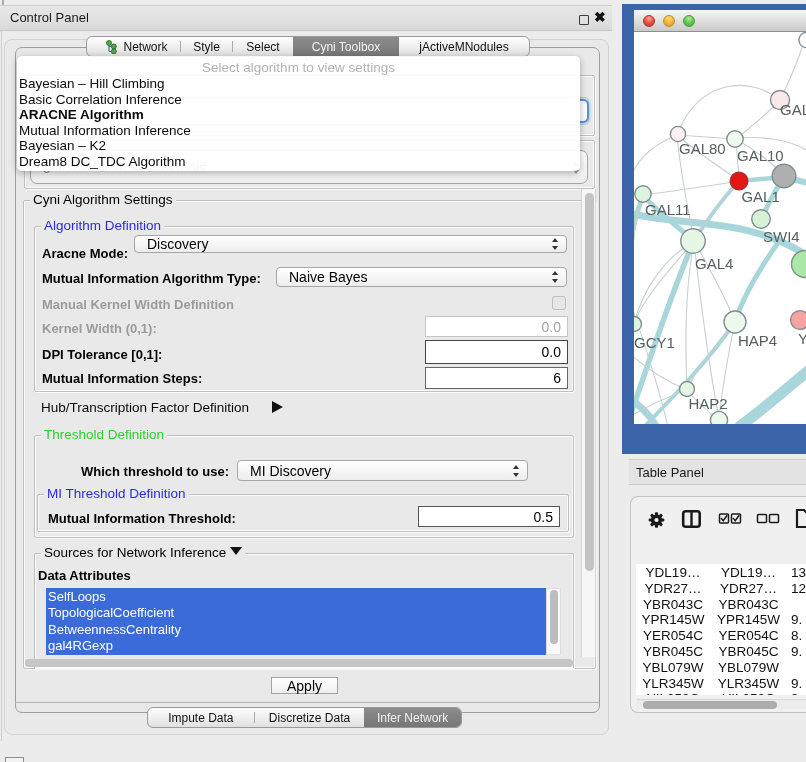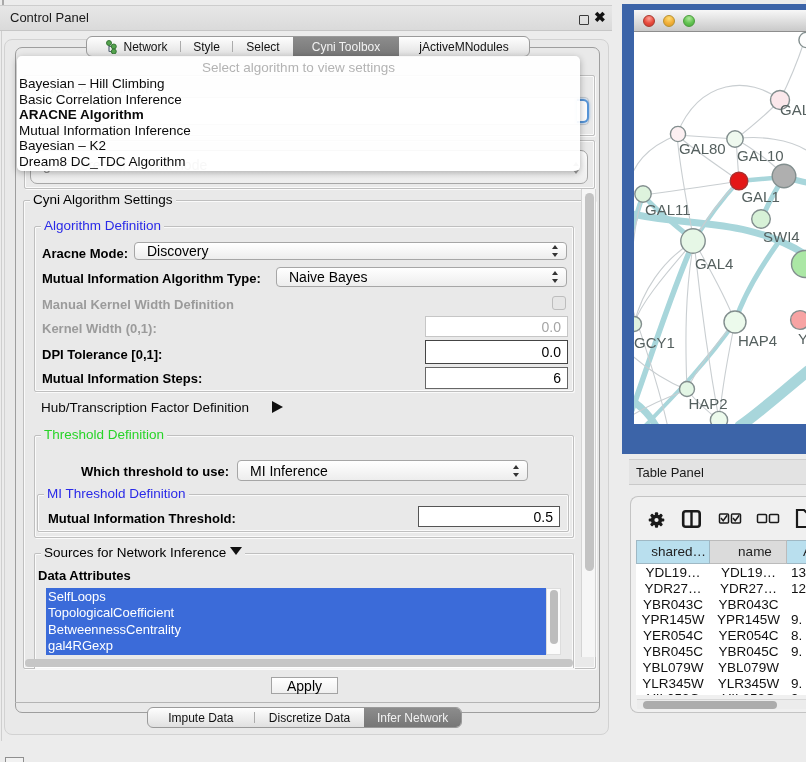--- a/index.html
+++ b/index.html
@@ -52,21 +52,21 @@
 <div class="abs" style="left:577px;top:99px;width:12px;height:24px;border:2.5px solid #5694D6;border-left:none;border-radius:0 6px 6px 0;background:#FDFDFD;box-shadow:0 0 3px rgba(86,148,214,0.8);"></div>
 
 <div class="etch" style="left:23px;top:200px;width:573px;height:469px;">
   <span class="etit">Cyni Algorithm Settings</span>
 </div>
 
 <div class="etch" style="left:34px;top:226px;width:540px;height:166px;">
   <span class="etit" style="color:#2A2AE8;">Algorithm Definition</span>
 </div>
 <div class="lab" style="left:42px;top:246px;">Aracne Mode:</div>
-<div class="combo" style="left:134px;top:242px;width:433px;height:18px;">
+<div class="combo" style="left:134px;top:235px;width:433px;height:18px;">
     <span class="ct">Discovery</span>
     <span class="arr"></span>
   </div>
 <div class="lab" style="left:42px;top:271px;">Mutual Information Algorithm Type:</div>
 <div class="combo" style="left:276px;top:267px;width:291px;height:20px;">
     <span class="ct">Naive Bayes</span>
     <span class="arr"></span>
   </div>
 <div class="lab dis" style="left:42px;top:297px;">Manual Kernel Width Definition</div>
 <div class="abs" style="left:552px;top:296px;width:14px;height:14px;background:#E6E6E6;border:1px solid #BDBDBD;border-radius:3px;"></div>
@@ -78,21 +78,21 @@
 <div class="tf" style="left:425px;top:367px;width:143px;height:22px;border:1px solid #666;">6</div>
 
 <div class="abs" style="left:41px;top:400px;font-size:13.5px;color:#0A0A0A;">Hub/Transcription Factor Definition</div>
 <div class="abs" style="left:272px;top:401px;width:0;height:0;border-top:6.5px solid transparent;border-bottom:6.5px solid transparent;border-left:11px solid #111;"></div>
 
 <div class="etch" style="left:34px;top:435px;width:540px;height:103px;">
   <span class="etit" style="color:#28D428;">Threshold Definition</span>
 </div>
 <div class="lab" style="left:81px;top:464px;">Which threshold to use:</div>
 <div class="combo" style="left:237px;top:460px;width:291px;height:21px;">
-    <span class="ct">MI Inference</span>
+    <span class="ct">MI Discovery</span>
     <span class="arr"></span>
   </div>
 
 <div class="etch" style="left:37px;top:494px;width:532px;height:38px;">
   <span class="etit" style="color:#2A2AE8;">MI Threshold Definition</span>
 </div>
 <div class="lab" style="left:48px;top:511px;">Mutual Information Threshold:</div>
 <div class="tf" style="left:418px;top:506px;width:142px;height:21px;">0.5</div>
 
 <div class="etch" style="left:34px;top:553px;width:540px;height:115px;border-bottom:none;border-bottom-left-radius:0;border-bottom-right-radius:0;">
@@ -253,25 +253,20 @@
       <rect x="88.5" y="17" width="9" height="9" rx="1" stroke-width="1.5"></rect>
       <rect x="100.5" y="17" width="9" height="9" rx="1" stroke-width="1.5"></rect>
       <path d="M90,21 l2.2,2.8 l4,-5.6" stroke-width="1.5"></path>
       <path d="M102,21 l2.2,2.8 l4,-5.6" stroke-width="1.5"></path>
       <rect x="126.5" y="17.5" width="9" height="8" rx="1" stroke-width="1.5"></rect>
       <rect x="138.5" y="17.5" width="9" height="8" rx="1" stroke-width="1.5"></rect>
       <path d="M166,13 l7,0 l4,4 l0,13 l-11,0 z" stroke-width="2.2"></path>
     </g>
   </svg>
 
-  <div class="abs" style="left:5px;top:43px;width:171px;height:24px;">
-    <div class="abs" style="left:0;top:0;width:74px;height:24px;background:#B9DFEE;border:1px solid #9FB8C4;font-size:13.5px;color:#222;text-align:right;padding-right:3px;line-height:22px;">shared…</div>
-    <div class="abs" style="left:74px;top:0;width:77px;height:24px;background:#DBDBDB;border:1px solid #BBBBBB;border-left:none;font-size:13.5px;color:#222;text-align:center;padding-left:14px;line-height:22px;">name</div>
-    <div class="abs" style="left:151px;top:0;width:25px;height:24px;background:#B9DFEE;border:1px solid #9FB8C4;border-left:none;font-size:13.5px;color:#222;text-align:left;padding-left:16px;line-height:22px;">A</div>
-  </div>
 
   <div class="abs" style="left:5px;top:67px;width:171px;height:131px;background:#fff;overflow:hidden;font-size:13.5px;color:#111;">
     <div class="abs" style="left:0;top:1px;width:74px;text-align:center;line-height:15.8px;">YDL19…<br>YDR27…<br>YBR043C<br>YPR145W<br>YER054C<br>YBR045C<br>YBL079W<br>YLR345W<br>YIL053C</div>
     <div class="abs" style="left:74px;top:1px;width:77px;text-align:center;line-height:15.8px;">YDL19…<br>YDR27…<br>YBR043C<br>YPR145W<br>YER054C<br>YBR045C<br>YBL079W<br>YLR345W<br>YIL053C</div>
     <div class="abs" style="left:155px;top:1px;width:25px;text-align:left;line-height:15.8px;">13…<br>12…<br>&nbsp;<br>9.<br>8.<br>9.<br>&nbsp;<br>9.<br>9.</div>
   </div>
 
   <div class="abs" style="left:6px;top:202px;width:170px;height:10px;background:#ECECEC;border-top:1px solid #D8D8D8;">
     <div class="abs" style="left:6px;top:1px;width:134px;height:8px;background:#ACACAC;border-radius:5px;"></div>
   </div>

